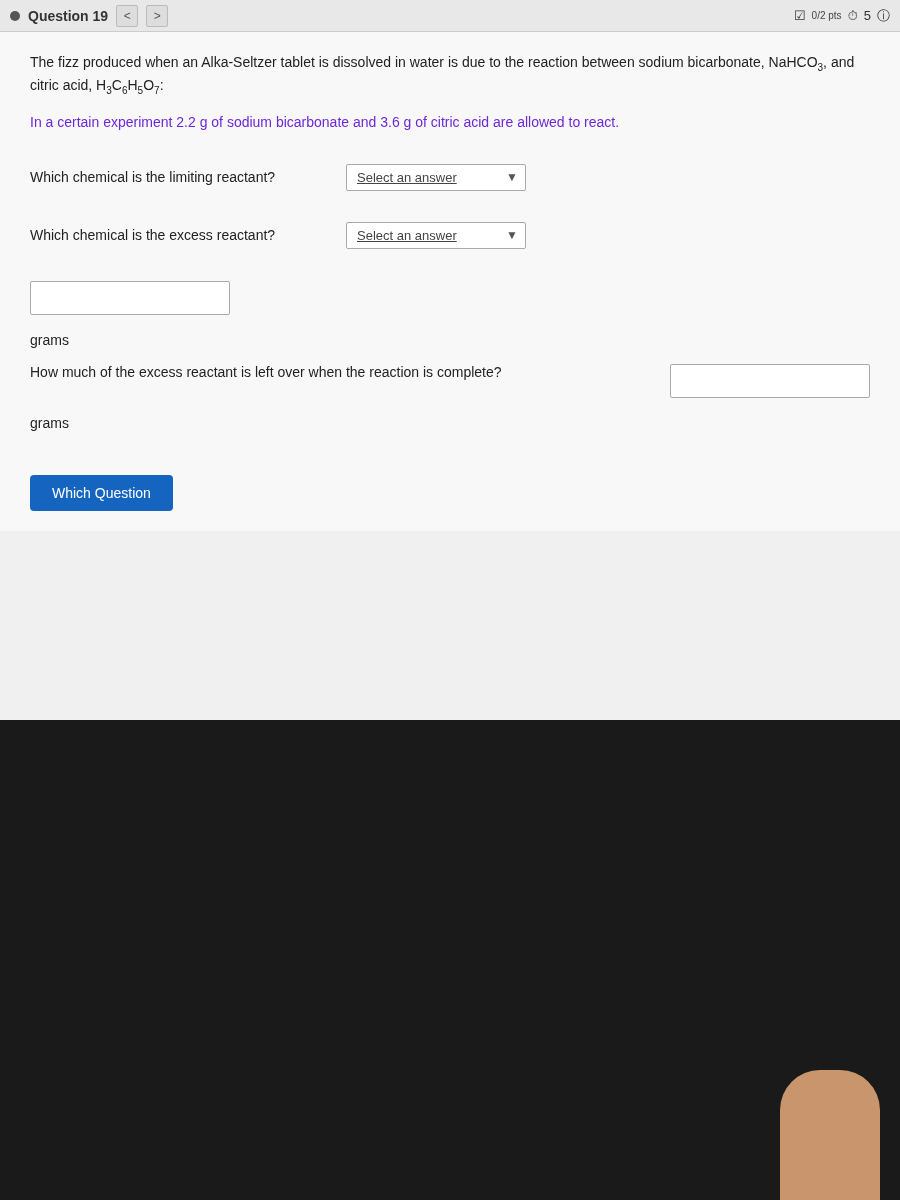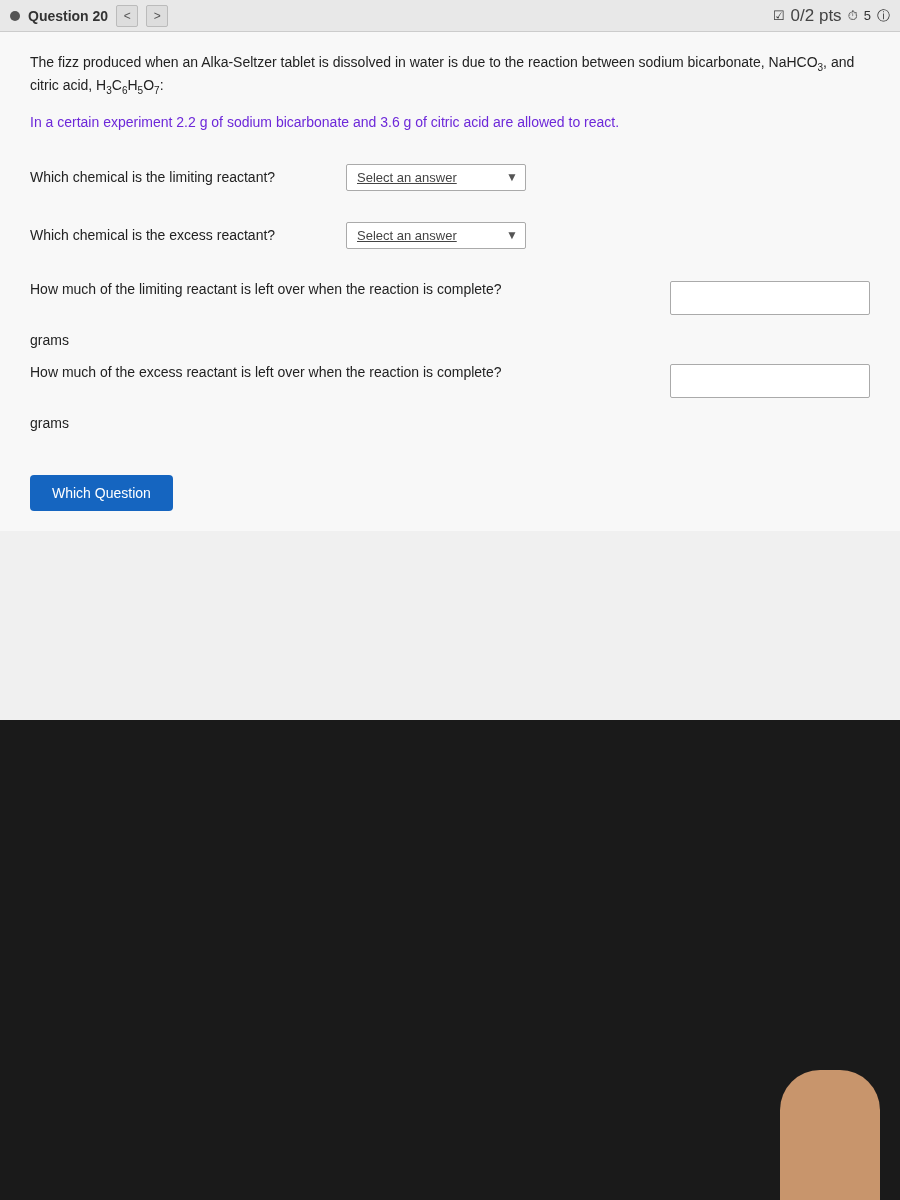--- a/index.html
+++ b/index.html
@@ -72,21 +72,21 @@
 
     .header-right {
       display: flex;
       align-items: center;
       gap: 6px;
       font-size: 13px;
       color: #333;
     }
 
     .pts-badge {
-      font-size: 17px;
+      font-size: 10px;
       color: #444;
     }
 
     .content-area {
       padding: 20px 30px;
       background: #f8f8f8;
     }
 
     .intro-text {
       font-size: 14px;
@@ -229,21 +229,21 @@
     }
   </style>
 </head>
 <body>
 
 <div class="main-content">
 
   <div class="header-bar">
     <div class="header-left">
       <span class="bullet-dot"></span>
-      <span class="question-label">Question 20</span>
+      <span class="question-label">Question 19</span>
       <div class="nav-arrow">&lt;</div>
       <div class="nav-arrow">&gt;</div>
     </div>
     <div class="header-right">
       <span>☑</span>
       <span class="pts-badge">0/2 pts</span>
       <span>⏱</span>
       <span>5</span>
       <span>ⓘ</span>
     </div>
@@ -285,23 +285,20 @@
           <option value="H3C6H5O7">H₃C₆H₅O₇</option>
         </select>
         <span class="select-chevron">▼</span>
       </div>
     </div>
 
     <div style="height: 16px;"></div>
 
     
     <div class="inline-input-section">
-      <div class="input-left">
-        <div class="input-question-text">How much of the limiting reactant is left over when the reaction is complete?</div>
-      </div>
       <div class="input-right">
         <input type="text" class="text-input" value="" style="">
       </div>
     </div>
     <div class="grams-label">grams</div>
 
     <div style="height: 16px;"></div>
 
     
     <div class="inline-input-section">

